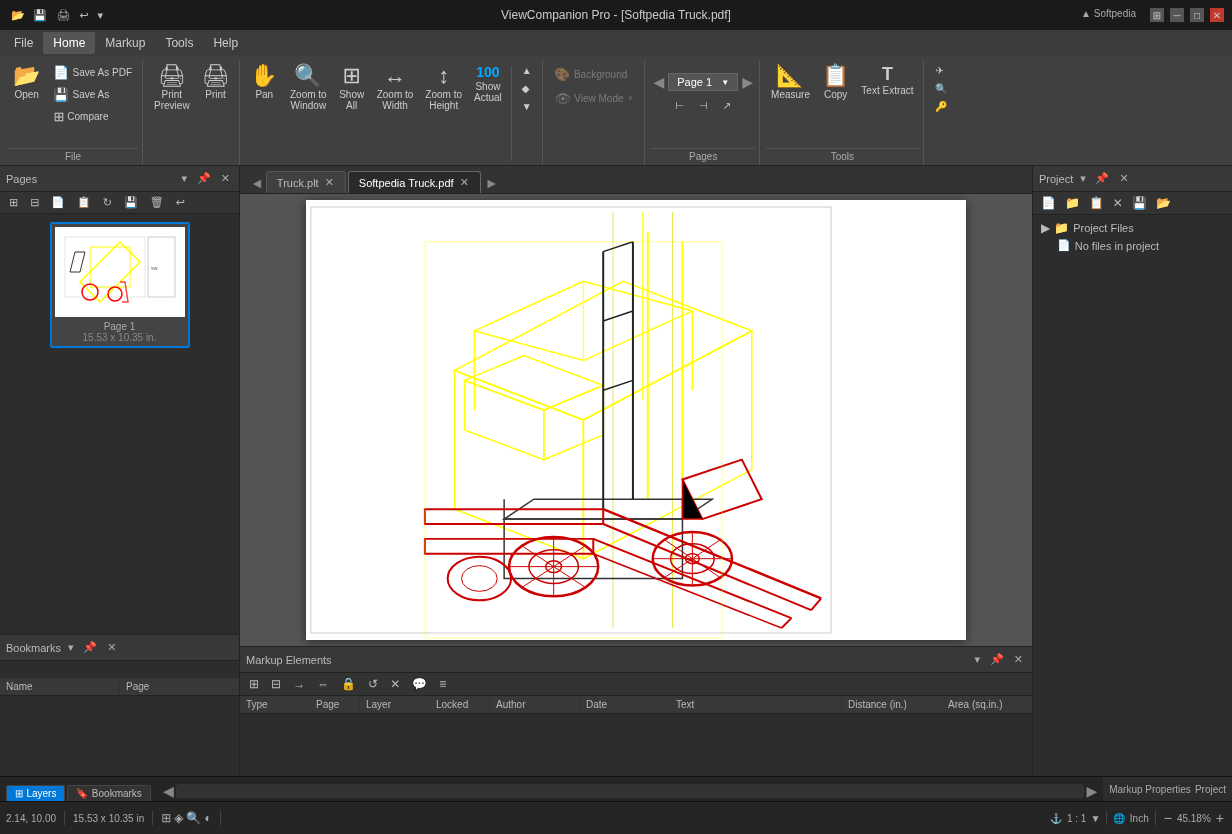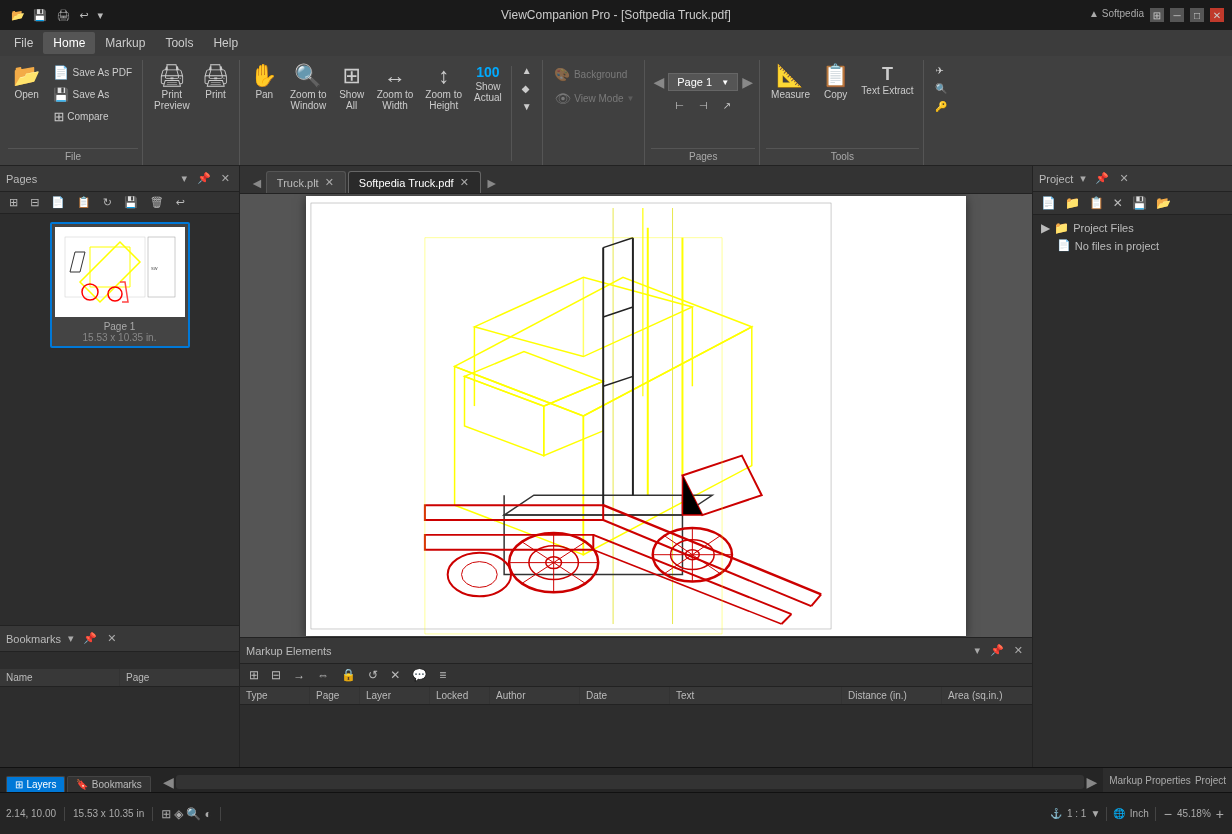--- a/index.html
+++ b/index.html
@@ -93,21 +93,21 @@
     .right-panel { width: 200px; background: #2d2d2d; display: flex; flex-direction: column; flex-shrink: 0; border-left: 1px solid #222; }
     .right-panel-header { background: #383838; height: 26px; display: flex; align-items: center; padding: 0 6px; gap: 4px; font-size: 11px; color: #bbb; border-bottom: 1px solid #222; }
     .project-toolbar { background: #333; display: flex; align-items: center; padding: 2px 4px; gap: 1px; border-bottom: 1px solid #222; flex-shrink: 0; flex-wrap: wrap; }
     .project-toolbar button { background: none; border: 1px solid transparent; color: #bbb; cursor: pointer; font-size: 12px; padding: 1px 3px; border-radius: 2px; }
     .project-content { flex: 1; padding: 4px; }
     .project-tree-item { display: flex; align-items: center; gap: 4px; padding: 2px 4px; color: #bbb; font-size: 11px; }
     .project-tree-item .icon { font-size: 12px; }
     .project-sub-item { display: flex; align-items: center; gap: 4px; padding: 2px 4px 2px 20px; color: #bbb; font-size: 11px; }
 
     
-    .status-bar { background: #252525; height: 42px; display: flex; align-items: center; padding: 0 6px; gap: 8px; font-size: 10px; color: #aaa; flex-shrink: 0; border-top: 1px solid #111; }
+    .status-bar { background: #252525; height: 33px; display: flex; align-items: center; padding: 0 6px; gap: 8px; font-size: 10px; color: #aaa; flex-shrink: 0; border-top: 1px solid #111; }
     .status-section { display: flex; align-items: center; gap: 4px; }
     .status-divider { width: 1px; height: 14px; background: #444; }
     .status-right { margin-left: auto; display: flex; align-items: center; gap: 6px; }
     .zoom-control { display: flex; align-items: center; gap: 3px; }
     .zoom-btn { background: none; border: none; color: #aaa; cursor: pointer; font-size: 14px; padding: 0 2px; }
     .bottom-tabs { display: flex; gap: 2px; }
     .bottom-tab { display: flex; align-items: center; gap: 3px; padding: 2px 8px; background: #333; border: 1px solid #444; border-bottom: none; color: #bbb; font-size: 10px; cursor: pointer; border-radius: 2px 2px 0 0; }
     .bottom-tab.active { background: #0078d7; color: white; }
     .right-status-panel { background: #2d2d2d; height: 24px; display: flex; align-items: center; padding: 0 6px; gap: 4px; font-size: 10px; color: #aaa; }
     .scrollbar-h { flex: 1; height: 14px; background: #333; border-radius: 3px; }
@@ -126,21 +126,21 @@
     <div class="quick-access">
       <button class="qa-btn">📂</button>
       <button class="qa-btn">💾</button>
       <button class="qa-btn">🖨</button>
       <button class="qa-btn">↩</button>
       <button class="qa-btn">▾</button>
     </div>
   </div>
   <div class="title-bar-center">ViewCompanion Pro - [Softpedia Truck.pdf]</div>
   <div class="title-bar-right">
-    <span style="font-size:10px;color:#aaa;">▲ Softpedia</span>
+    <span style="font-size:10px;color:#aaa;margin-right:8px;">▲ Softpedia</span>
     <button class="title-btn">⊞</button>
     <button class="title-btn">─</button>
     <button class="title-btn">□</button>
     <button class="title-btn" style="background:#c0392b;">✕</button>
   </div>
 </div>
 
 <div class="menu-bar">
   <div class="menu-item">File</div>
   <div class="menu-item active">Home</div>

